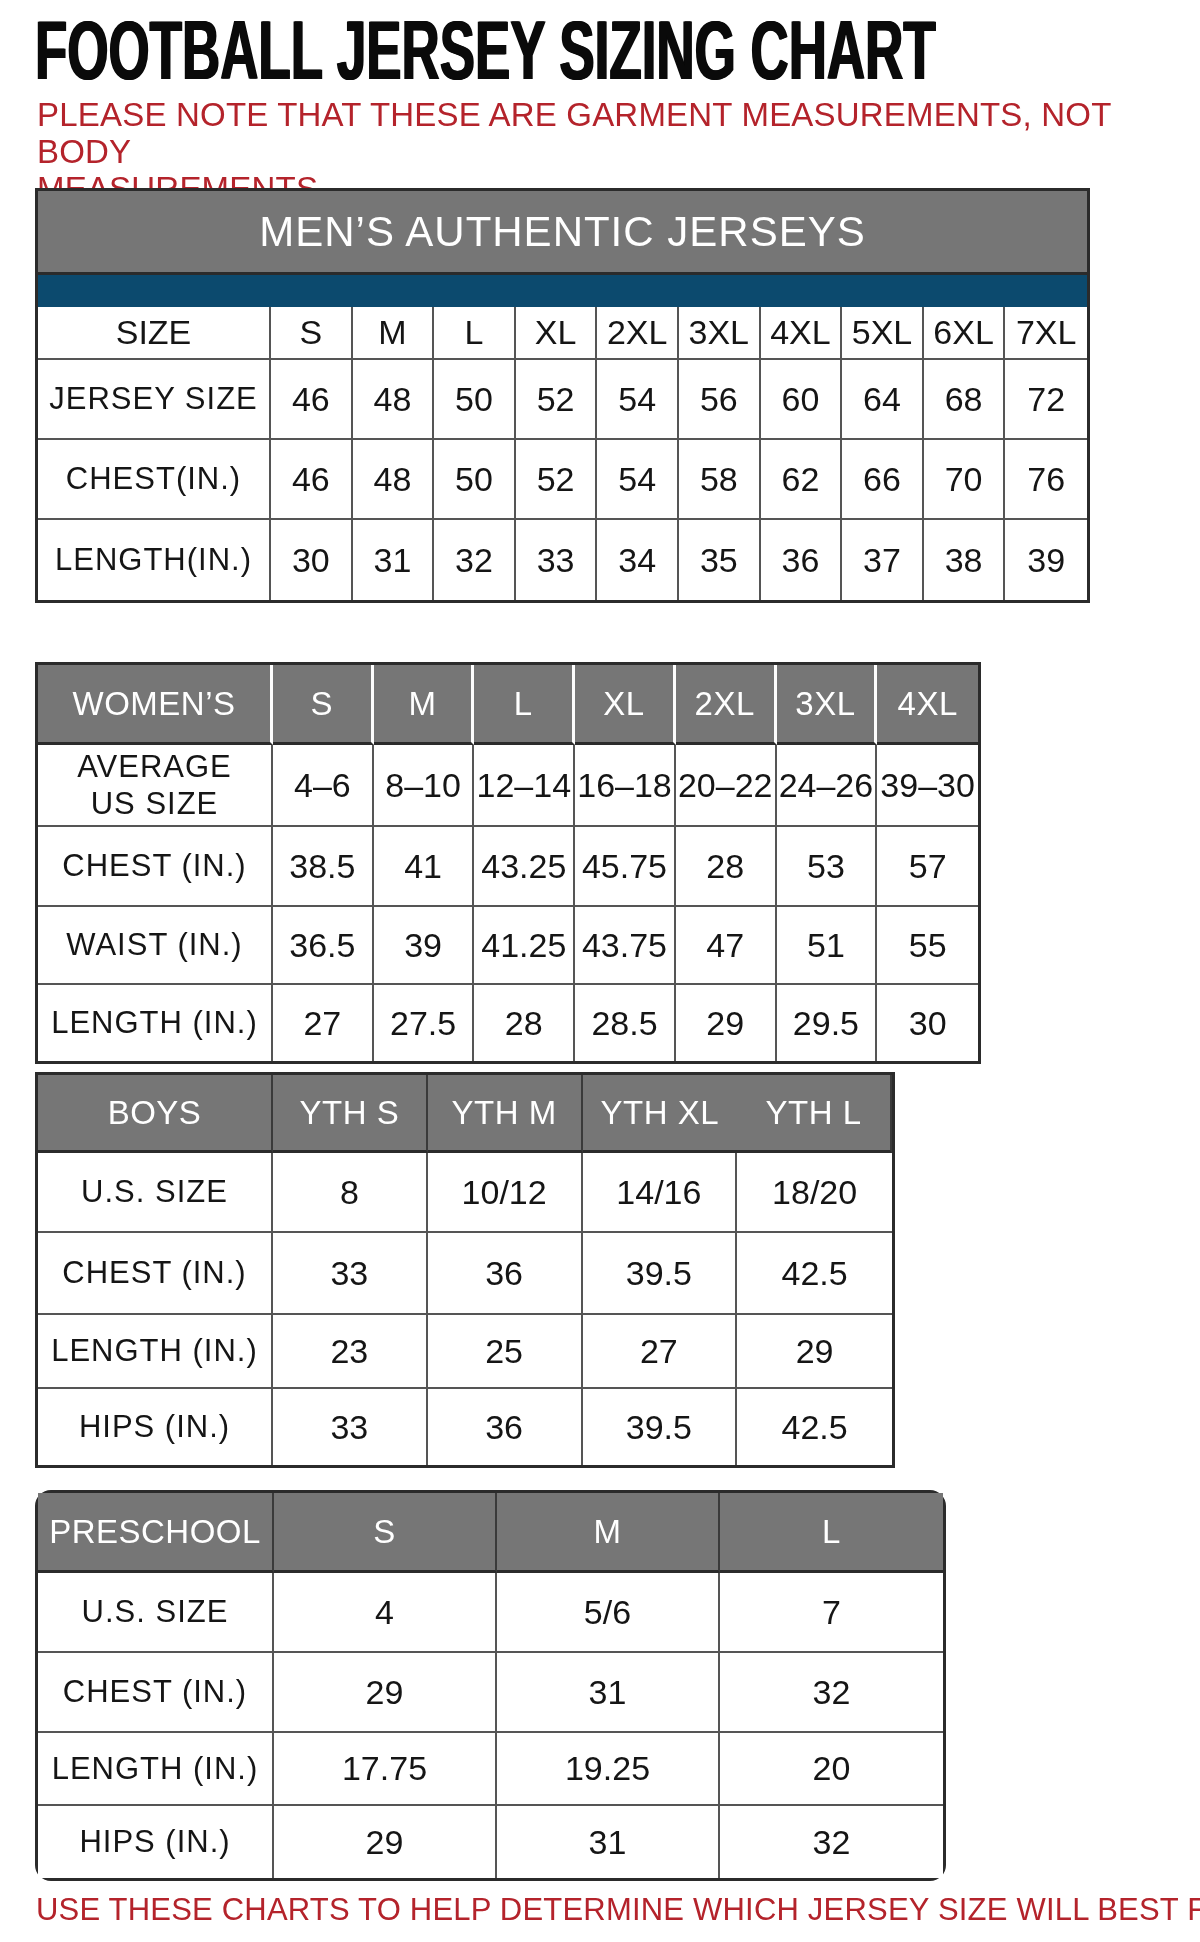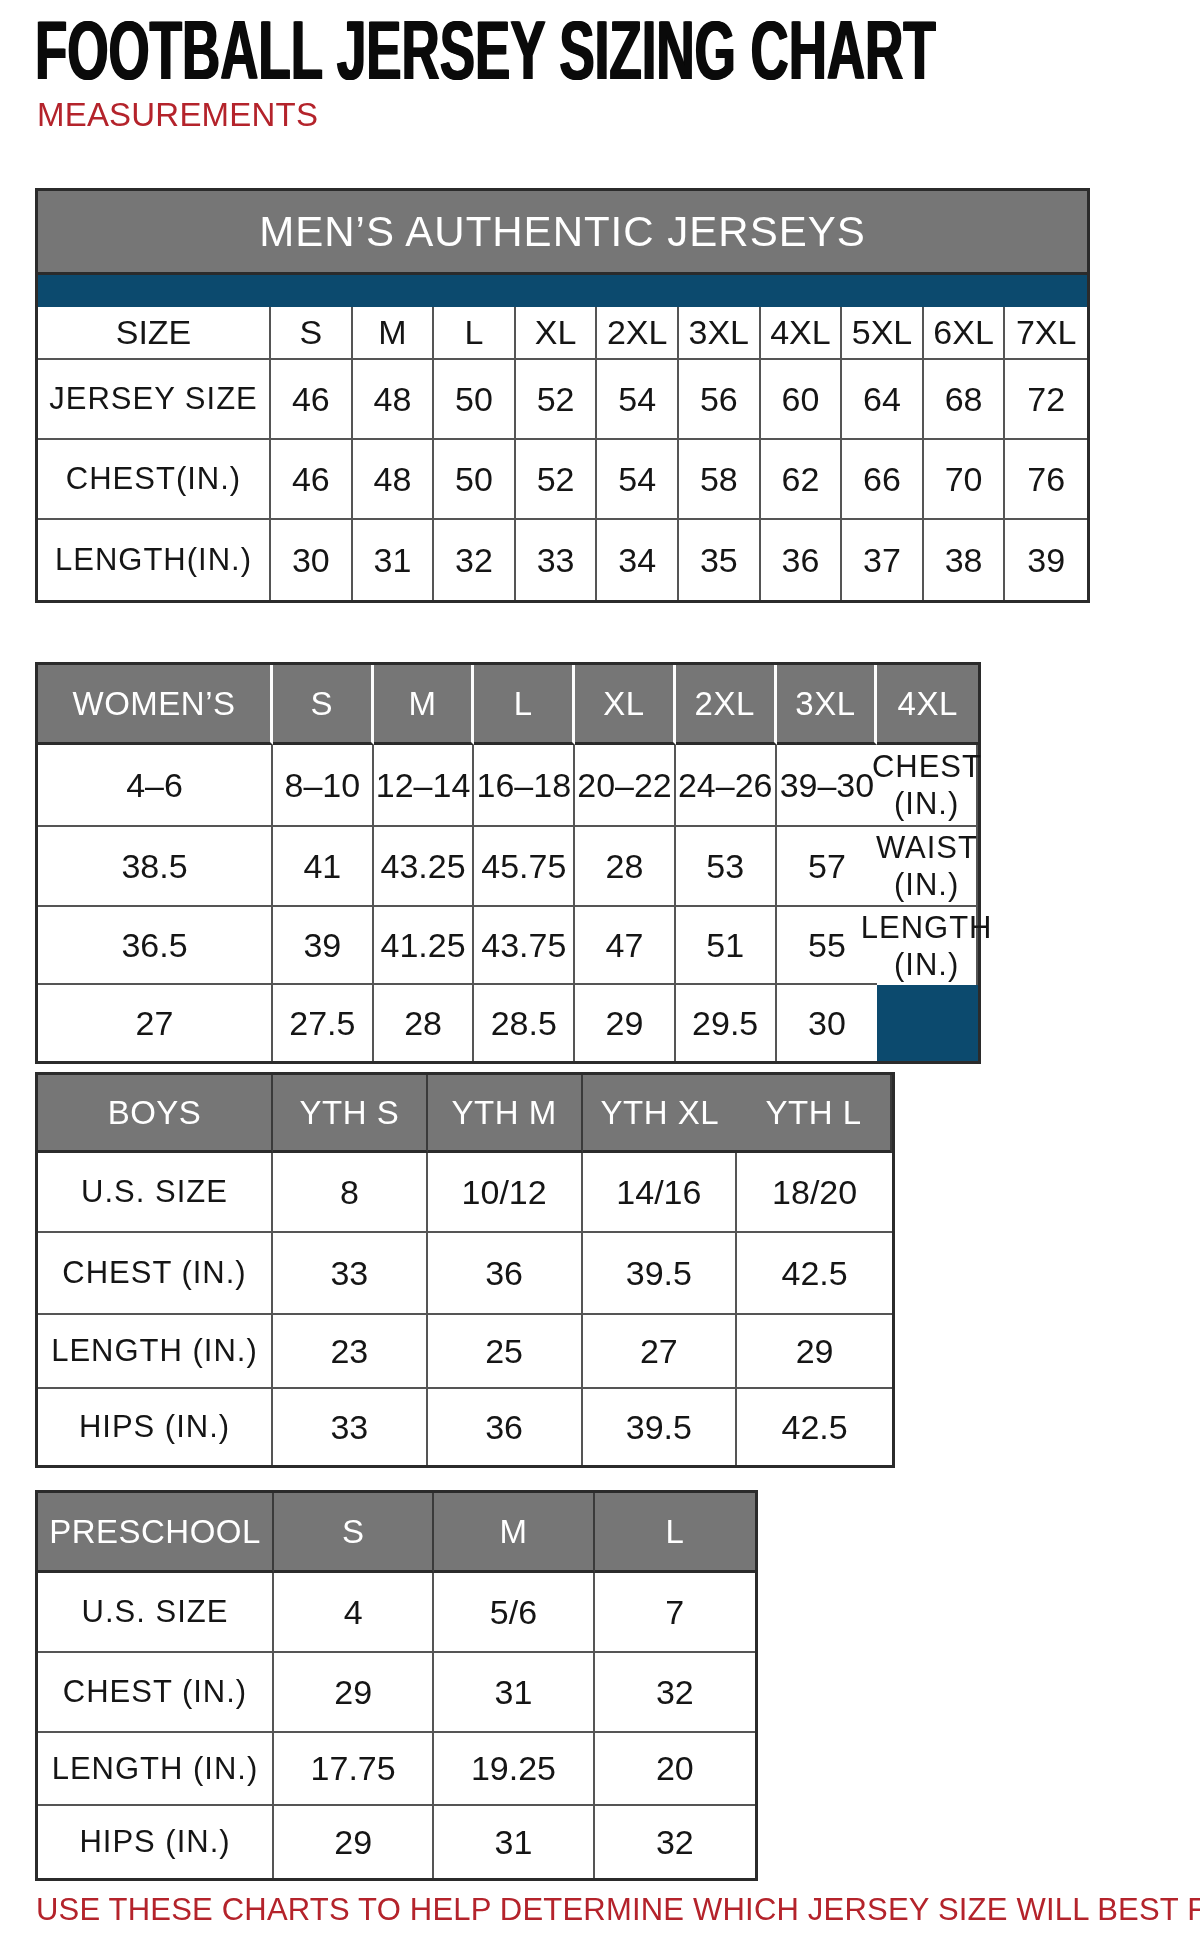--- a/index.html
+++ b/index.html
@@ -29,21 +29,21 @@
     position:absolute;left:36px;top:1892px;
     font-size:31px;color:var(--red);white-space:nowrap;letter-spacing:.2px;
   }
   .tbl{
     position:absolute;left:35px;display:grid;box-sizing:border-box;
     border:3px solid var(--bdark);background:#0c4a6e;
   }
   .tbl-mens{top:188px;width:1055px;grid-template-columns:233px repeat(10,1fr);grid-template-rows:84px 85px 80px 80px 80px;}
   .tbl-womens{top:638px;width:946px;grid-template-columns:235px repeat(7,1fr);grid-template-rows:80px 82px 80px 78px 76px;margin-top:24px;}
   .tbl-boys{top:1072px;width:860px;grid-template-columns:235px repeat(4,1fr);grid-template-rows:78px 80px 82px 74px 76px;}
-  .tbl-preschool{top:1490px;width:723px;grid-template-columns:236px repeat(3,1fr);grid-template-rows:80px 80px 80px 73px 72px;}
+  .tbl-preschool{top:1490px;width:911px;grid-template-columns:236px repeat(3,1fr);grid-template-rows:80px 80px 80px 73px 72px;border-radius:16px;}
   .cell,.hcell,.banner{
     display:flex;align-items:center;justify-content:center;box-sizing:border-box;
     border-right:2px solid var(--binner);border-bottom:2px solid var(--binner);
     min-width:0;
   }
   .cell{font-size:34px;color:#151515;background:#ffffff;}
   .cell.label{font-size:31px;letter-spacing:1px;white-space:pre-line;text-align:center;line-height:1.2;padding:8px 8px;}
   .cell.colhead{font-size:34px;margin-top:32px;}
   .hcell{
     background:var(--gray);color:#fff;font-size:33px;letter-spacing:.5px;
@@ -58,20 +58,21 @@
   }
   .last-col{border-right:none !important;}
   .last-row{border-bottom:none !important;}
 </style>
 </head>
 <body>
 
 <div class="title">FOOTBALL JERSEY SIZING CHART</div>
 
 <div class="note">
+  <div>PLEASE NOTE THAT THESE ARE GARMENT MEASUREMENTS, NOT BODY</div>
   <div>MEASUREMENTS</div>
 </div>
 
 <div class="tbl tbl-mens">
     <div class="banner">MEN’S AUTHENTIC JERSEYS</div>
     <div class="cell colhead">SIZE</div>
     <div class="cell colhead">S</div>
     <div class="cell colhead">M</div>
     <div class="cell colhead">L</div>
     <div class="cell colhead">XL</div>
@@ -118,20 +119,22 @@
 
 <div class="tbl tbl-womens white-sep">
     <div class="hcell">WOMEN’S</div>
     <div class="hcell">S</div>
     <div class="hcell">M</div>
     <div class="hcell">L</div>
     <div class="hcell">XL</div>
     <div class="hcell">2XL</div>
     <div class="hcell">3XL</div>
     <div class="hcell last-col">4XL</div>
+    <div class="cell label">AVERAGE
+US SIZE</div>
     <div class="cell">4–6</div>
     <div class="cell">8–10</div>
     <div class="cell">12–14</div>
     <div class="cell">16–18</div>
     <div class="cell">20–22</div>
     <div class="cell">24–26</div>
     <div class="cell last-col">39–30</div>
     <div class="cell label">CHEST (IN.)</div>
     <div class="cell">38.5</div>
     <div class="cell">41</div>

